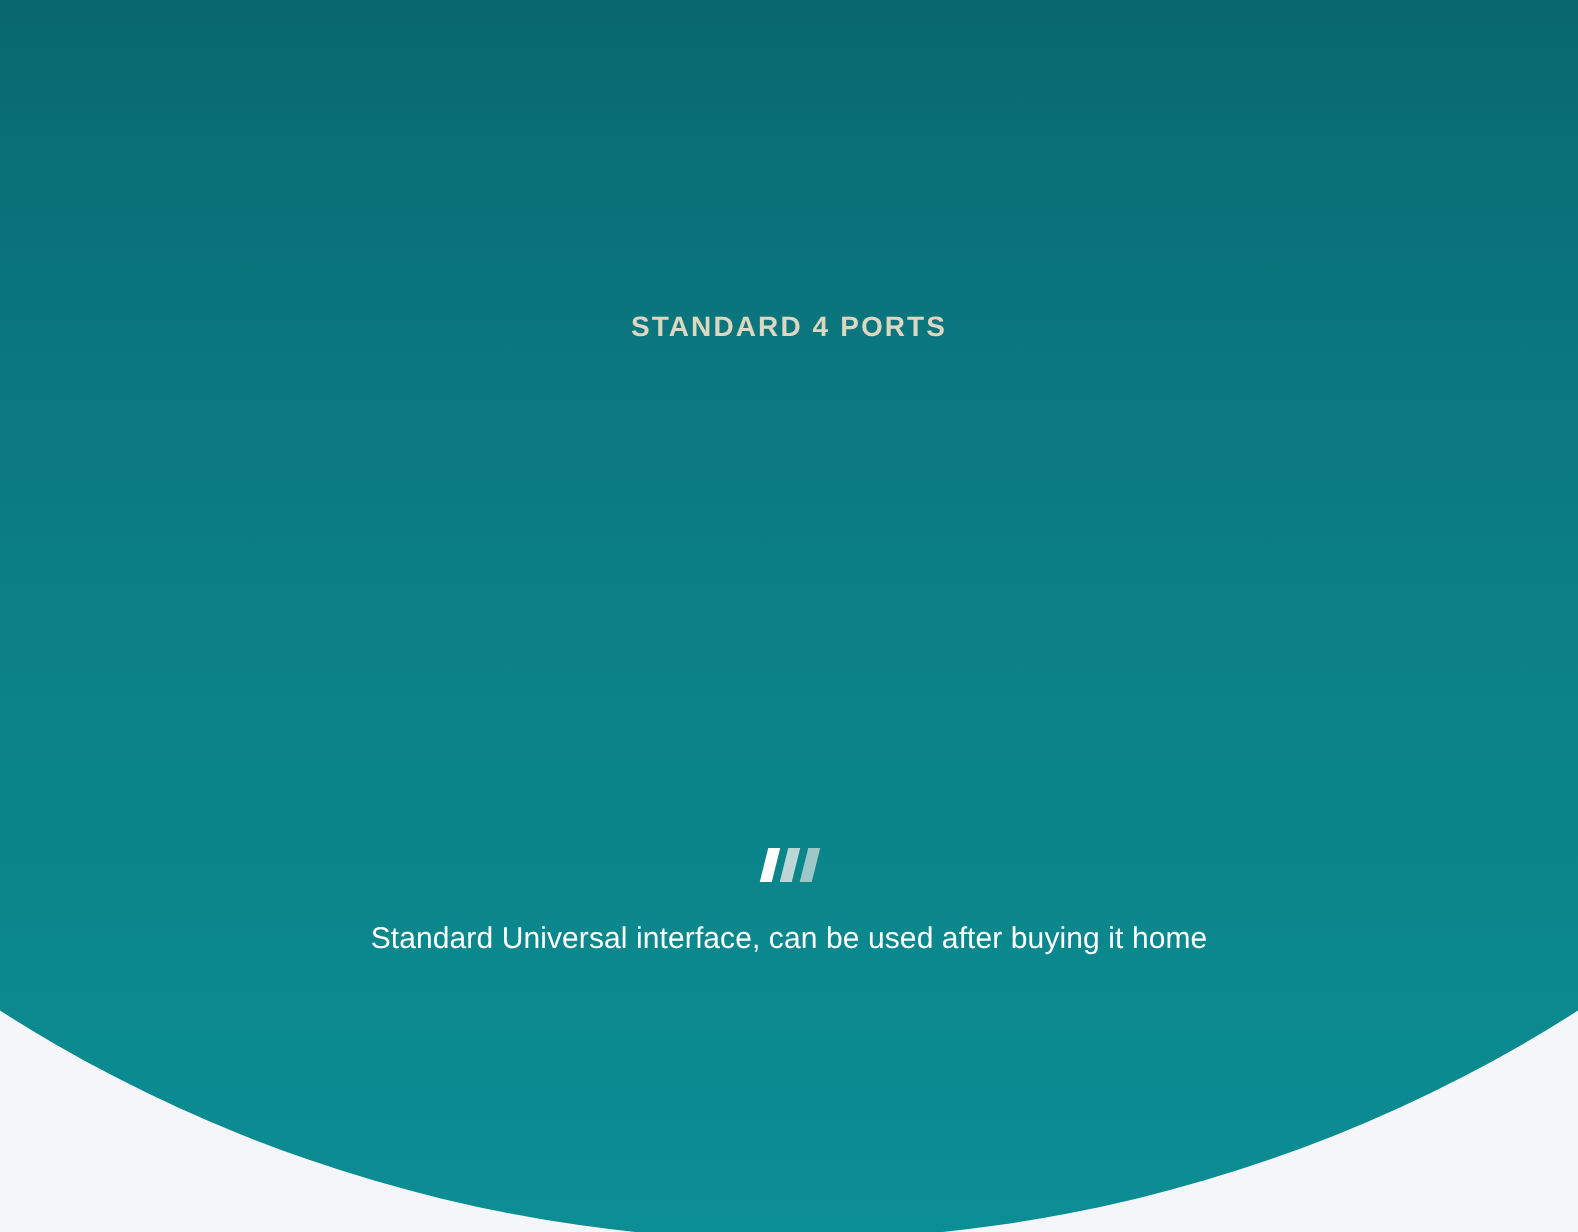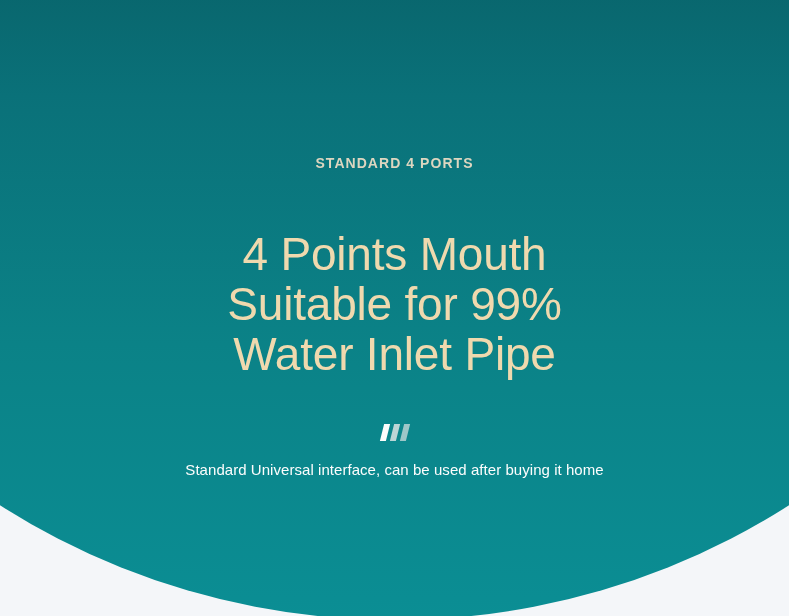--- a/index.html
+++ b/index.html
@@ -113,25 +113,20 @@
 <body>
 
 <div id="hero-banner">
 
   <div id="hero-shape"></div>
 
   <div id="hero-content">
 
     <div id="eyebrow-label">STANDARD 4 PORTS</div>
 
-    <h1 id="hero-heading">
-      <span class="hl">4 Points Mouth</span>
-      <span class="hl">Suitable for 99%</span>
-      <span class="hl">Water Inlet Pipe</span>
-    </h1>
 
     <div id="divider-mark">
       <span class="bar bar-1"></span>
       <span class="bar bar-2"></span>
       <span class="bar bar-3"></span>
     </div>
 
     <div id="hero-subtitle">Standard Universal interface, can be used after buying it home</div>
 
   </div>

